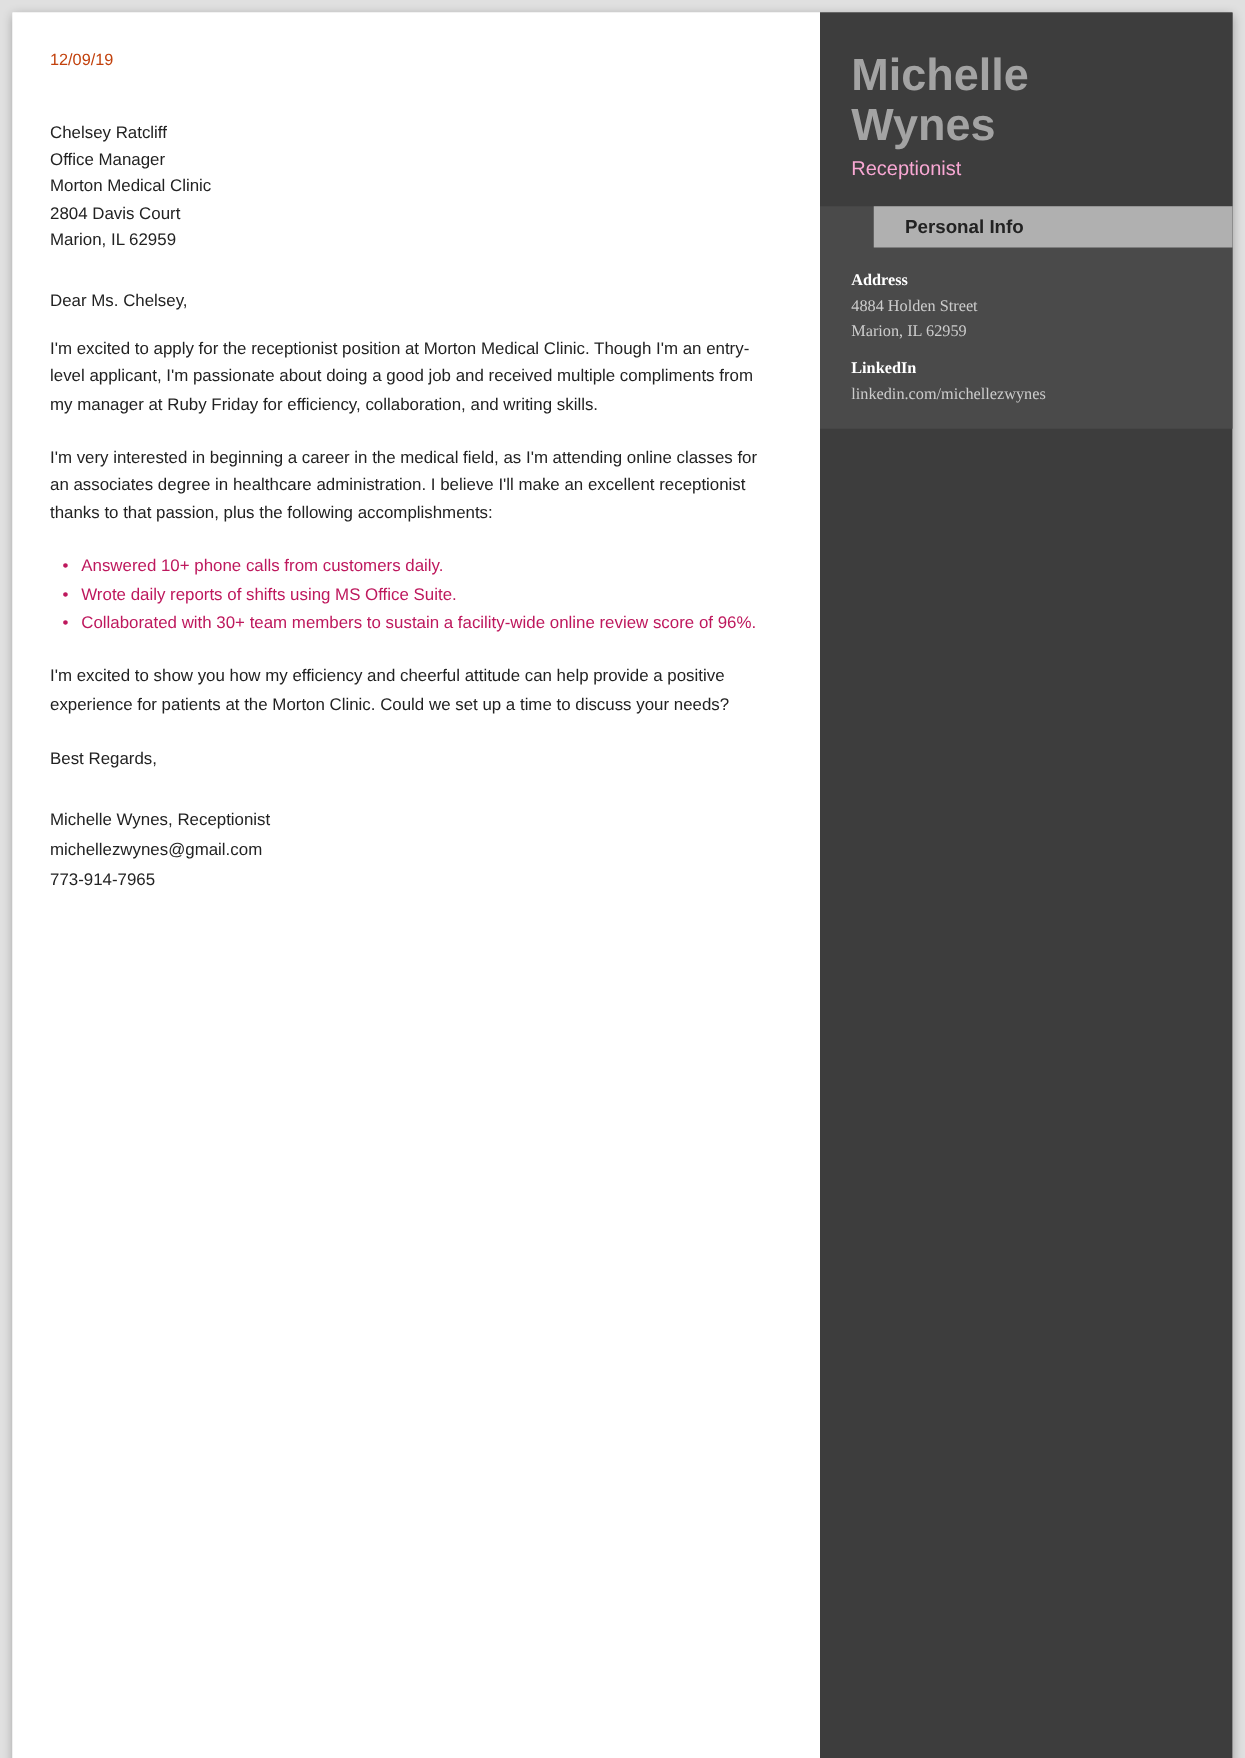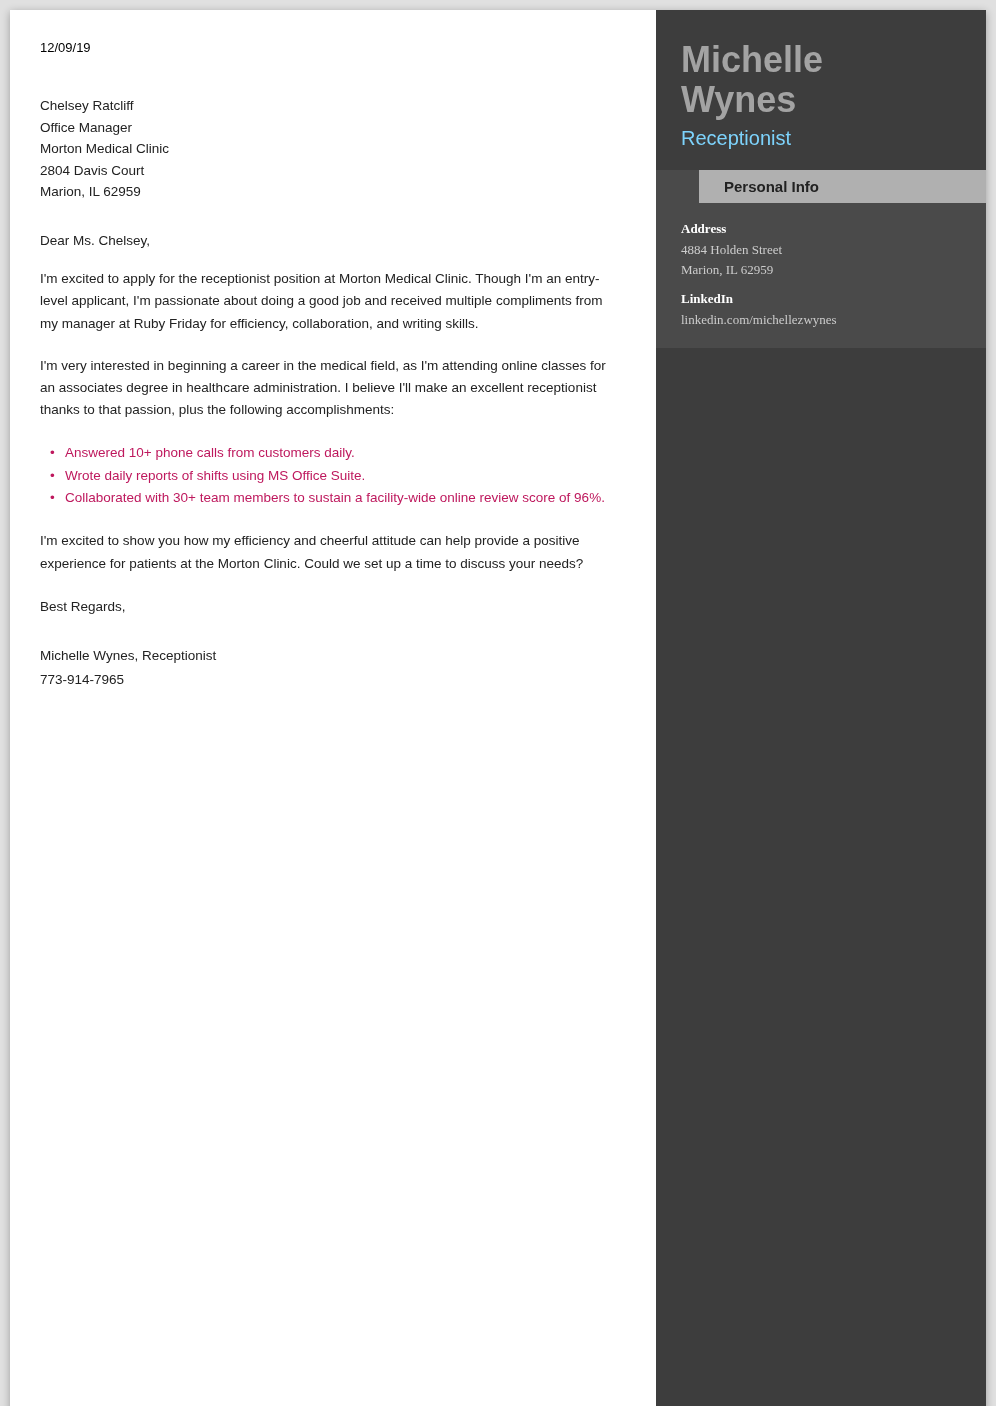--- a/index.html
+++ b/index.html
@@ -30,21 +30,21 @@
 
     
     .left-column {
       flex: 1;
       padding: 30px 40px 40px 30px;
       background: #ffffff;
     }
 
     .date {
       font-size: 13px;
-      color: #000000;
+      color: #c2410c;
       margin-bottom: 40px;
     }
 
     .recipient-block {
       margin-bottom: 30px;
       line-height: 1.6;
       font-size: 13.5px;
       color: #222;
     }
 
@@ -104,22 +104,22 @@
 
     .sidebar-name {
       font-size: 36px;
       font-weight: bold;
       color: #a3a3a3;
       line-height: 1.1;
       margin-bottom: 8px;
     }
 
     .sidebar-title {
-      font-size: 20px;
-      color: #7dd3fc;
+      font-size: 16px;
+      color: #f9a8d4;
       font-weight: normal;
     }
 
     .sidebar-section {
       background: #4a4a4a;
       margin-top: 0;
     }
 
     .sidebar-section-header {
       background: #b0b0b0;
@@ -185,20 +185,21 @@
       <li>Wrote daily reports of shifts using MS Office Suite.</li>
       <li>Collaborated with 30+ team members to sustain a facility-wide online review score of 96%.</li>
     </ul>
 
     <p class="body-paragraph">I'm excited to show you how my efficiency and cheerful attitude can help provide a positive experience for patients at the Morton Clinic. Could we set up a time to discuss your needs?</p>
 
     <div class="closing-block">
       <div>Best Regards,</div>
       <br>
       <div>Michelle Wynes, Receptionist</div>
+      <div>michellezwynes@gmail.com</div>
       <div>773-914-7965</div>
     </div>
 
   </div>
 
   <div class="right-column">
 
     <div class="sidebar-header">
       <div class="sidebar-name">
         <span>Michelle</span><br>

